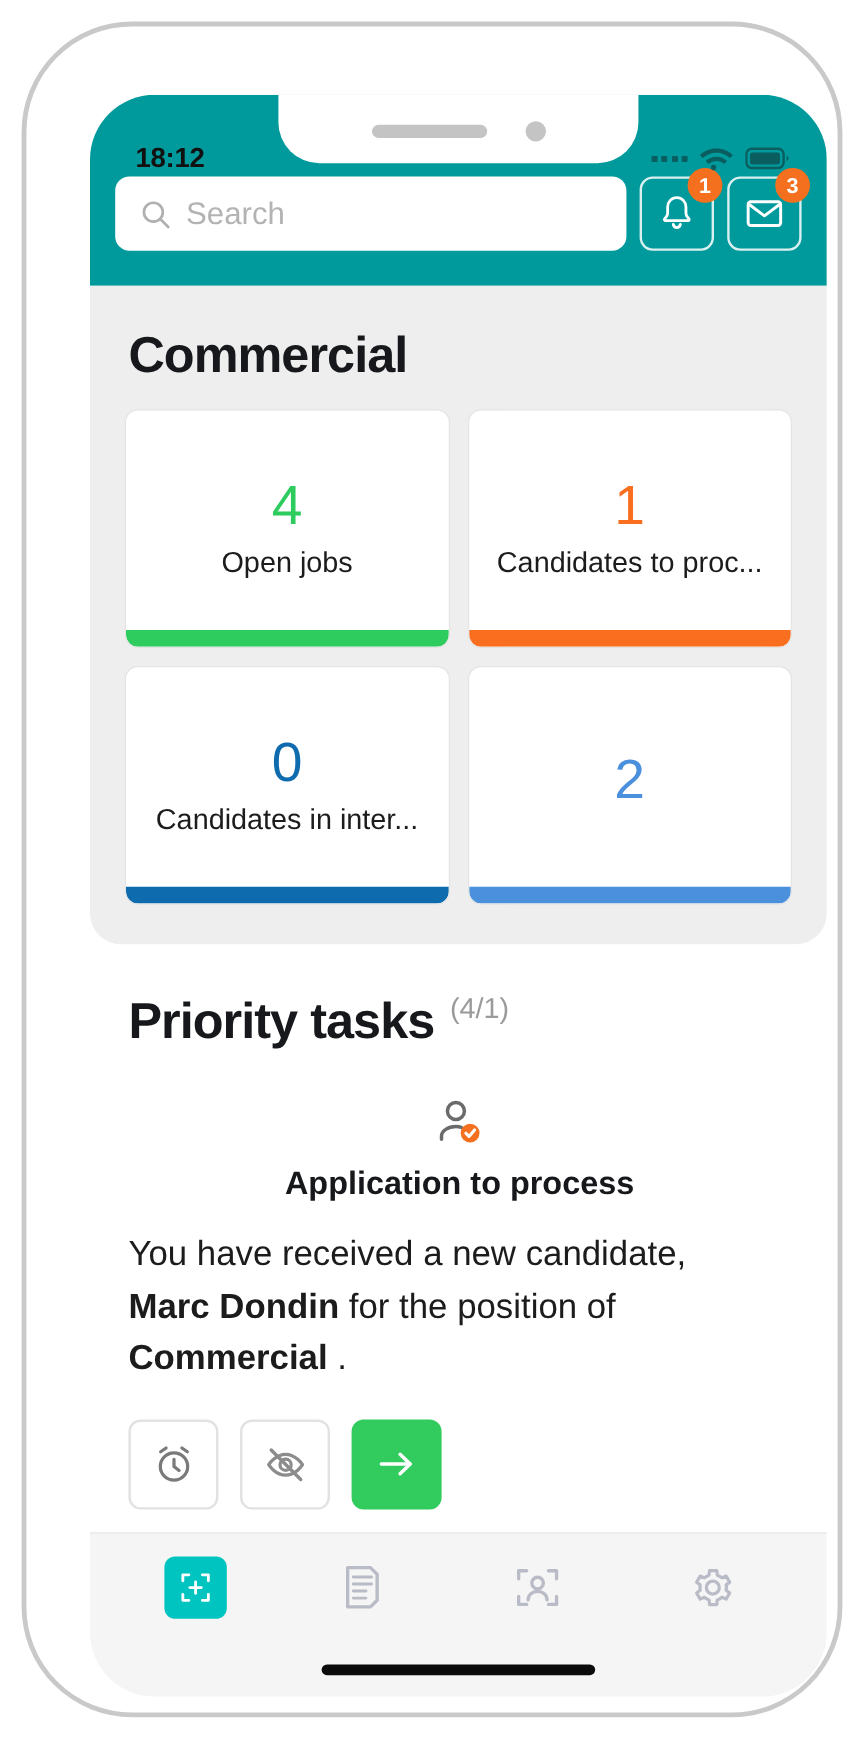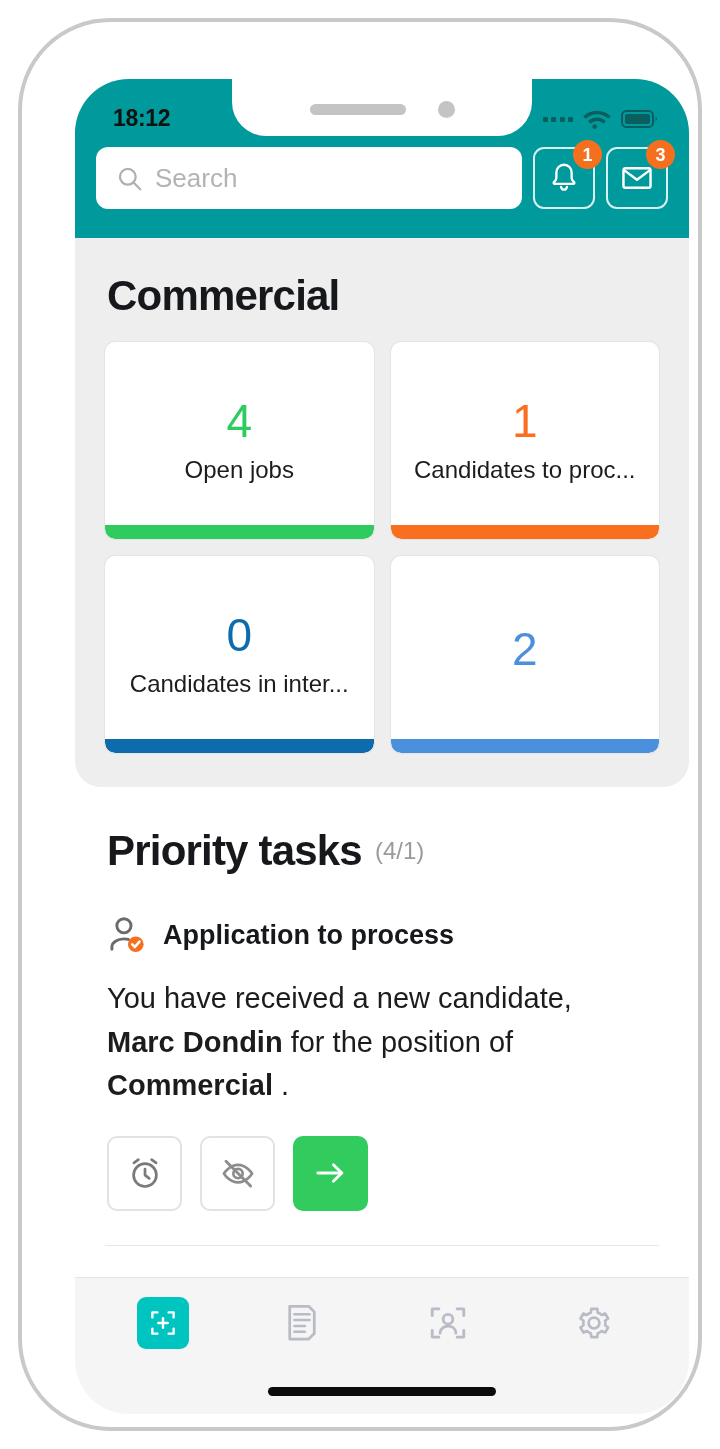--- a/index.html
+++ b/index.html
@@ -69,21 +69,21 @@
   }
   .notch-camera {
     width: 17px;
     height: 17px;
     border-radius: 50%;
     background: #c4c4c4;
   }
 
   .status-bar {
     position: absolute;
-    top: 4px;
+    top: 17px;
     left: 0;
     right: 0;
     height: 62px;
     display: flex;
     align-items: center;
     justify-content: space-between;
     padding: 0 30px 0 38px;
     z-index: 5;
   }
   .status-time {
@@ -213,39 +213,40 @@
     border-bottom-right-radius: 10px;
   }
 
   
   .tasks-section {
     background: #ffffff;
     padding: 30px 30px 0 30px;
   }
   .section-title-row {
     display: flex;
-    align-items: center;
+    align-items: flex-start;
     gap: 13px;
     margin: 10px 0 40px 2px;
   }
   .section-title {
     font-size: 42px;
     font-weight: bold;
     color: #16181c;
     letter-spacing: -0.8px;
   }
   .section-count {
     font-size: 24px;
     color: #9a9a9a;
   }
   .task-head {
     display: flex;
     align-items: center;
     gap: 16px;
     margin: 0 0 22px 2px;
+    flex-direction: column;
   }
   .task-title {
     font-size: 27px;
     font-weight: bold;
     color: #16181c;
   }
   .task-desc {
     font-size: 29px;
     line-height: 1.5;
     color: #1c1c1c;

